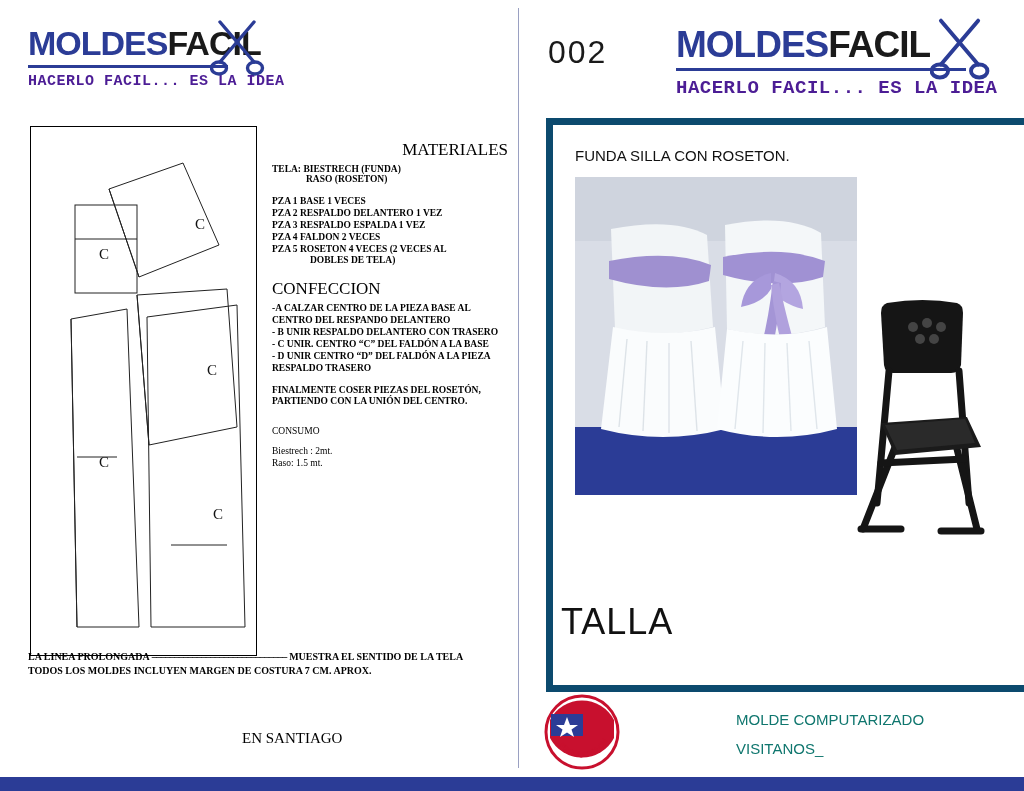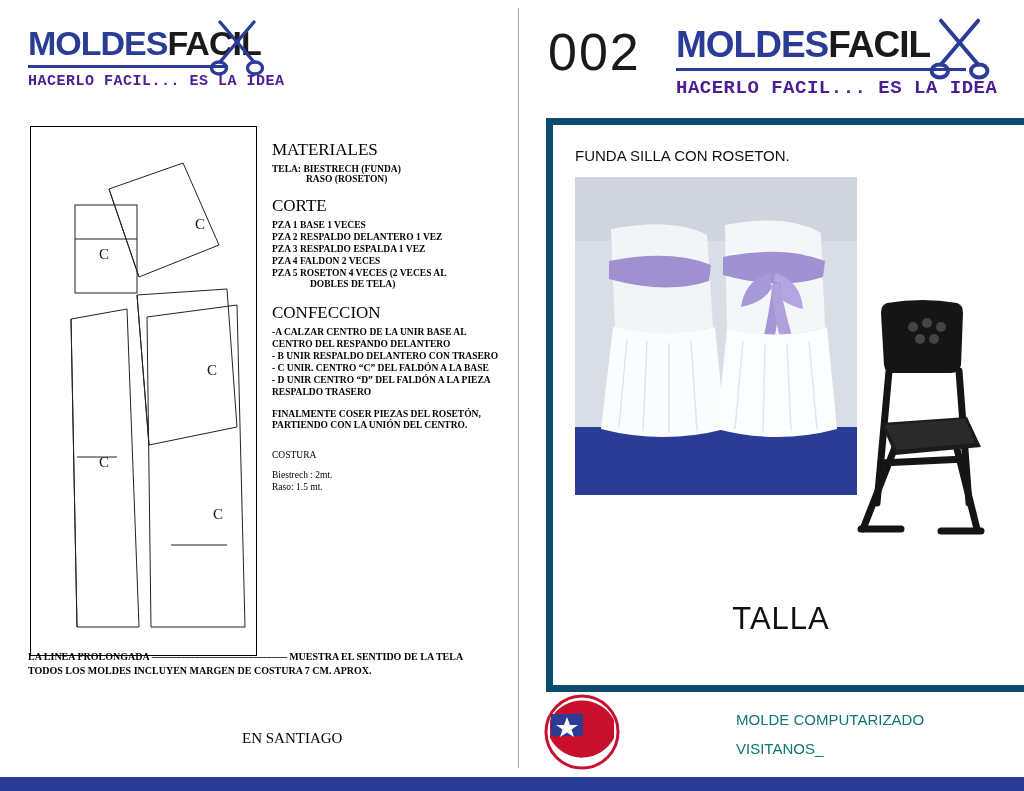--- a/index.html
+++ b/index.html
@@ -57,39 +57,39 @@
   #logo-left .rule{height:3px;width:200px;margin-top:2px;}
   #logo-left .tagline{font-size:15px;letter-spacing:0.5px;margin-top:5px;}
 
   
   #logo-right{left:676px;top:24px;}
   #logo-right .word{font-size:37px;}
   #logo-right .rule{height:3px;width:290px;margin-top:2px;}
   #logo-right .tagline{font-size:19px;letter-spacing:0.5px;margin-top:6px;}
 
   .doc-number{
-    position:absolute;left:548px;top:22px;
-    font-family:"Liberation Sans", sans-serif;
-    font-size:52px;letter-spacing:2px;color:#1a1a1a;
+    position:absolute;left:548px;top:34px;
+    font-family:"Liberation Sans", sans-serif;
+    font-size:32px;letter-spacing:2px;color:#1a1a1a;
   }
 
   
   #pattern-box{
     position:absolute;left:30px;top:126px;width:225px;height:528px;
     border:1px solid #000;background:#fff;
   }
   #pattern-svg{display:block;}
 
   
   .txt-col{position:absolute;left:272px;top:140px;width:236px;}
   .sec-title{
     font-family:"Liberation Serif", serif;
     font-size:17px;margin:0 0 4px 0;
   }
-  .sec-title.center{text-align:left;font-size:17px;}
+  .sec-title.center{text-align:right;font-size:17px;}
   .small{
     font-size:9.5px;line-height:1.25;
     font-family:"Liberation Serif", serif;
   }
   .small.bold{font-weight:bold;}
   .blk{margin-bottom:12px;}
   .tela-line{text-align:left;font-size:9.5px;font-weight:bold;}
   .tela-line .indent{display:block;margin-left:34px;}
 
   
@@ -116,23 +116,23 @@
   }
   #photo{
     position:absolute;left:22px;top:52px;width:282px;height:318px;
     background:#2b3c96;overflow:hidden;
   }
   #photo svg{display:block;}
   #chair{
     position:absolute;left:288px;top:172px;width:160px;height:260px;
   }
   #talla{
-    position:absolute;left:0;top:476px;width:456px;text-align:center;
-    font-family:"Liberation Sans", sans-serif;
-    font-size:31px;letter-spacing:1px;color:#111;
+    position:absolute;left:8px;top:476px;width:456px;text-align:left;
+    font-family:"Liberation Sans", sans-serif;
+    font-size:36px;letter-spacing:1px;color:#111;
   }
 
   #seal{
     position:absolute;left:544px;top:694px;width:76px;height:76px;
   }
   #right-foot{
     position:absolute;left:736px;top:706px;
     font-family:"Liberation Sans", sans-serif;
     font-size:15px;color:#0f766e;line-height:1.9;
   }
@@ -219,40 +219,39 @@
 
     <div class="blk">
       <div class="sec-title center">MATERIALES</div>
       <div class="tela-line">TELA: BIESTRECH  (FUNDA)</div>
       <div class="tela-line">
         <span class="indent">RASO (ROSETON)</span>
       </div>
     </div>
 
     <div class="blk">
-      <div class="sec-title">CORTE</div>
       <div class="small bold">PZA  1   BASE  1 VECES</div>
       <div class="small bold">PZA  2   RESPALDO DELANTERO   1 VEZ</div>
       <div class="small bold">PZA  3   RESPALDO ESPALDA   1 VEZ</div>
       <div class="small bold">PZA  4   FALDON   2 VECES</div>
       <div class="small bold">PZA  5   ROSETON 4 VECES  (2 VECES  AL</div>
       <div class="small bold" style="white-space:pre;">                DOBLES DE TELA)</div>
     </div>
 
     <div class="blk">
       <div class="sec-title">CONFECCION</div>
-      <div class="small bold">-A   CALZAR CENTRO  DE LA UNIR BASE AL CENTRO  DEL RESPANDO DELANTERO</div>
+      <div class="small bold">-A   CALZAR CENTRO  DE LA PIEZA BASE AL CENTRO  DEL RESPANDO DELANTERO</div>
       <div class="small bold">- B  UNIR RESPALDO DELANTERO CON TRASERO</div>
       <div class="small bold">- C  UNIR.  CENTRO “C” DEL FALDÓN A LA BASE</div>
       <div class="small bold">- D  UNIR  CENTRO “D” DEL FALDÓN  A LA PIEZA RESPALDO TRASERO</div>
       <div class="small bold" style="margin-top:10px;">FINALMENTE COSER PIEZAS DEL ROSETÓN, PARTIENDO CON LA UNIÓN DEL CENTRO.</div>
     </div>
 
     <div class="blk" style="margin-top:18px;">
-      <div class="small" style="margin-bottom:8px;">COSTURA</div>
+      <div class="small" style="margin-bottom:8px;">CONSUMO</div>
       <div class="small">Biestrech :  2mt.</div>
       <div class="small">Raso:  1.5 mt.</div>
     </div>
 
   </div>
 
   <div class="foot-note">
     <div>
       <span>LA LINEA PROLONGADA</span>
       <span class="dots">––––––––––––––––––––––––––––––</span>

